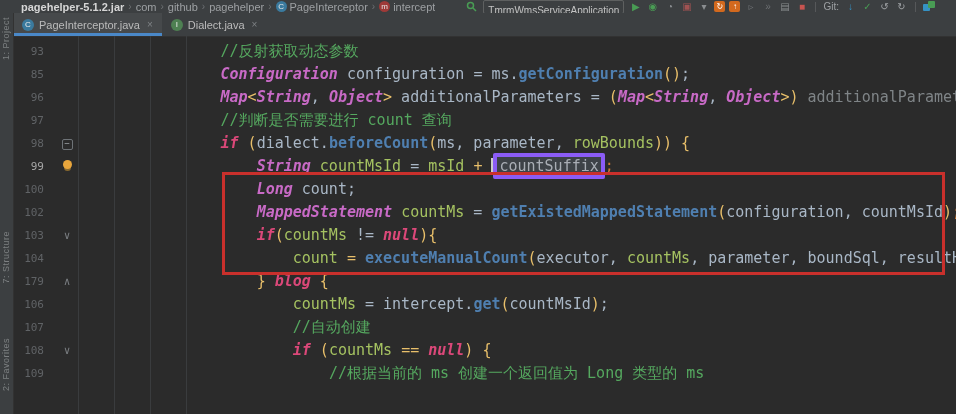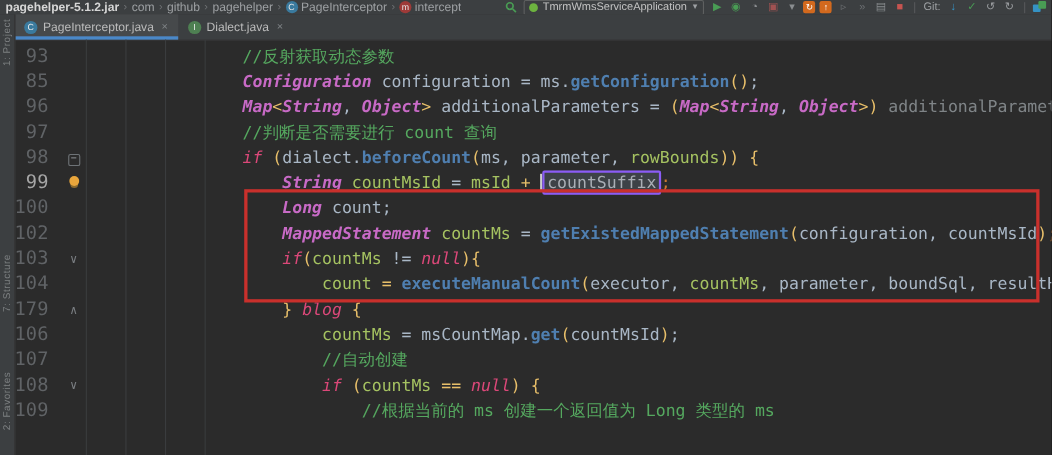--- a/index.html
+++ b/index.html
@@ -1,34 +1,34 @@
 <!DOCTYPE html>
 <html><head>
 <meta charset="utf-8">
 <style>
   html,body{margin:0;padding:0;background:#1e1e1e;}
   .app{position:relative;width:956px;height:414px;overflow:hidden;background:#2b2b2b;
        font-family:"Liberation Sans","DejaVu Sans",sans-serif;-webkit-font-smoothing:antialiased;}
   
   .toolbar{position:absolute;left:0;top:0;right:0;height:13px;background:#3c3f41;
            border-bottom:1px solid #2f3133;display:flex;justify-content:space-between;
-           align-items:center;padding:0 5px;overflow:hidden;white-space:nowrap;}
+           align-items:center;padding:0 21px;overflow:hidden;white-space:nowrap;}
   .crumbs{display:flex;align-items:center;gap:4px;font-size:11px;color:#9da0a3;overflow:hidden;}
   .crumbs .sep{color:#6e7174;font-size:10px;}
   .crumbs .jar{color:#d6d6d6;font-weight:bold;}
   .bc-ic{display:inline-flex;align-items:center;justify-content:center;width:11px;height:11px;
          border-radius:50%;font-size:8px;color:#e8e8e8;margin-right:3px;vertical-align:middle;}
   .bc-ic.cls{background:#3a7a9e;}
   .bc-ic.mth{background:#9e3a38;}
   .crumb-item{display:inline-flex;align-items:center;}
   .runbar{display:flex;align-items:center;gap:5px;font-size:10px;color:#bbb;}
   .tb-ic{display:inline-flex;align-items:center;justify-content:center;width:13px;height:12px;
          font-size:10px;line-height:12px;cursor:default;}
   .combo{display:flex;align-items:center;gap:4px;border:1px solid #5e6060;border-radius:2px;
-         padding:0 4px;height:12px;background:#3c3f41;color:#c3c3c3;font-size:10px;}
+         padding:0 4px;height:12px;background:#3c3f41;color:#c3c3c3;font-size:10px;flex-direction:column;}
   .leaf{width:8px;height:8px;border-radius:50%;background:#6db33f;display:inline-block;}
   .tb-sep{width:1px;height:10px;background:#56585a;margin:0 2px;}
   .sq{display:inline-flex;align-items:center;justify-content:center;width:11px;height:11px;
       border-radius:2px;font-size:8px;color:#fff;}
   .duo{display:inline-block;width:12px;height:11px;position:relative;}
   .duo i{position:absolute;width:7px;height:7px;border-radius:1px;}
   .duo i:first-child{left:0;top:3px;background:#3592c4;}
   .duo i:last-child{left:5px;top:0;background:#499c54;}
   
   .tabbar{position:absolute;left:13px;top:13px;right:0;height:23px;background:#3c3f41;
@@ -46,39 +46,39 @@
   .stripe{position:absolute;left:0;top:13px;bottom:0;width:13px;background:#3c3f41;
           border-right:1px solid #323232;}
   .stripe .vlabel{position:absolute;left:1px;writing-mode:vertical-rl;transform:rotate(180deg);
           font-size:9px;color:#7d8082;letter-spacing:.5px;white-space:nowrap;}
   
   .editor{position:absolute;left:13px;top:36px;right:0;bottom:0;padding-top:4px;
           font-family:"DejaVu Sans Mono","Liberation Mono",monospace;font-size:15px;}
   .guide{position:absolute;top:0;bottom:0;width:1px;background:#3a3c3e;}
   .line{height:23px;line-height:23px;white-space:pre;position:relative;}
   .gut{display:inline-block;width:45px;padding-right:14px;box-sizing:border-box;text-align:right;
-       font-size:17px;color:#606366;vertical-align:top;}
+       font-size:11px;color:#606366;vertical-align:top;}
   .line.cur .gut{color:#a6a6a6;}
   .fold{display:inline-block;width:18px;text-align:center;color:#7a7e82;font-size:11px;vertical-align:top;}
   .foldbox{display:inline-block;width:9px;height:9px;line-height:7px;border:1px solid #6e7377;
            border-radius:2px;font-size:9px;color:#9da1a5;text-align:center;vertical-align:1px;}
   .bulb{display:inline-block;width:9px;height:9px;border-radius:50%;background:#e9a63c;
         box-shadow:0 3px 0 -1px #8a6a2f;vertical-align:1px;}
   .code{white-space:pre;}
   
   .t-cm{color:#55a85f;}
   .t-ty{color:#c86ac6;font-weight:bold;font-style:italic;}
-  .t-kw{color:#db4879;font-weight:normal;font-style:italic;}
+  .t-kw{color:#db4879;font-weight:bold;font-style:italic;}
   .t-pl{color:#a9b7c6;}
   .t-me{color:#4f7fb0;font-weight:bold;}
   .t-pa{color:#e8bf6a;}
   .t-va{color:#a5c261;}
   .t-dm{color:#7f8487;}
   .t-or{color:#cc7832;}
-  .t-bx{color:#a9aeb5;background:#3d4247;border:2px solid #8b5cf6;border-radius:2px;padding:0 2px;}
+  .t-bx{color:#a9aeb5;background:#3d4247;border:4px solid #8b5cf6;border-radius:2px;padding:0 2px;}
   .caret{display:inline-block;width:2px;height:16px;background:#cccccc;vertical-align:-3px;}
   
   .redbox{position:absolute;left:222px;top:172px;width:717px;height:97px;
           border:3px solid #c9302c;pointer-events:none;z-index:6;}
   .watermark{position:absolute;right:6px;bottom:15px;font-size:11px;color:#54585c;z-index:7;}
 </style>
 </head>
 <body>
 
 <div class="app">
@@ -166,20 +166,20 @@
       <div class="line"><span class="gut">85</span><span class="fold"></span><span class="code">                <span class="t-ty">Configuration</span><span class="t-pl"> configuration </span><span class="t-pl">= </span><span class="t-pl">ms.</span><span class="t-me">getConfiguration</span><span class="t-pa">()</span><span class="t-pl">;</span></span></div>
       <div class="line"><span class="gut">96</span><span class="fold"></span><span class="code">                <span class="t-ty">Map</span><span class="t-pa">&lt;</span><span class="t-ty">String</span><span class="t-pl">, </span><span class="t-ty">Object</span><span class="t-pa">&gt;</span><span class="t-pl"> additionalParameters </span><span class="t-pl">= </span><span class="t-pa">(</span><span class="t-ty">Map</span><span class="t-pa">&lt;</span><span class="t-ty">String</span><span class="t-pl">, </span><span class="t-ty">Object</span><span class="t-pa">&gt;)</span><span class="t-pl"> </span><span class="t-dm">additionalParameter</span></span></div>
       <div class="line"><span class="gut">97</span><span class="fold"></span><span class="code">                <span class="t-cm">//判断是否需要进行 count 查询</span></span></div>
       <div class="line"><span class="gut">98</span><span class="fold"><span class="foldbox">−</span></span><span class="code">                <span class="t-kw">if</span><span class="t-pl"> </span><span class="t-pa">(</span><span class="t-pl">dialect.</span><span class="t-me">beforeCount</span><span class="t-pa">(</span><span class="t-pl">ms, parameter, </span><span class="t-va">rowBounds</span><span class="t-pa">))</span><span class="t-pl"> </span><span class="t-pa">{</span></span></div>
       <div class="line cur"><span class="gut">99</span><span class="fold"><span class="bulb"></span></span><span class="code">                    <span class="t-ty">String</span><span class="t-pl"> </span><span class="t-va">countMsId</span><span class="t-pl"> = </span><span class="t-va">msId</span><span class="t-pl"> </span><span class="t-pa">+</span><span class="t-pl"> </span><span class="caret"></span><span class="t-bx">countSuffix</span><span class="t-or">;</span></span></div>
       <div class="line"><span class="gut">100</span><span class="fold"></span><span class="code">                    <span class="t-ty">Long</span><span class="t-pl"> count;</span></span></div>
       <div class="line"><span class="gut">102</span><span class="fold"></span><span class="code">                    <span class="t-ty">MappedStatement</span><span class="t-pl"> </span><span class="t-va">countMs</span><span class="t-pl"> = </span><span class="t-me">getExistedMappedStatement</span><span class="t-pa">(</span><span class="t-pl">configuration, countMsId</span><span class="t-pa">)</span><span class="t-or">;</span></span></div>
       <div class="line"><span class="gut">103</span><span class="fold">∨</span><span class="code">                    <span class="t-kw">if</span><span class="t-pa">(</span><span class="t-va">countMs</span><span class="t-pl"> != </span><span class="t-kw">null</span><span class="t-pa">)</span><span class="t-pa">{</span></span></div>
       <div class="line"><span class="gut">104</span><span class="fold"></span><span class="code">                        <span class="t-va">count</span><span class="t-pl"> </span><span class="t-pa">=</span><span class="t-pl"> </span><span class="t-me">executeManualCount</span><span class="t-pa">(</span><span class="t-pl">executor, </span><span class="t-va">countMs</span><span class="t-pl">, parameter, boundSql, resultHan</span></span></div>
       <div class="line"><span class="gut">179</span><span class="fold">∧</span><span class="code">                    <span class="t-pa">}</span><span class="t-pl"> </span><span class="t-kw">blog</span><span class="t-pl"> </span><span class="t-pa">{</span></span></div>
-      <div class="line"><span class="gut">106</span><span class="fold"></span><span class="code">                        <span class="t-va">countMs</span><span class="t-pl"> = </span><span class="t-pl">msCountMap.</span><span class="t-me">get</span><span class="t-pa">(</span><span class="t-pl">countMsId</span><span class="t-pa">)</span><span class="t-pl">;</span></span></div>
+      <div class="line"><span class="gut">106</span><span class="fold"></span><span class="code">                        <span class="t-va">countMs</span><span class="t-pl"> = </span><span class="t-pl">intercept.</span><span class="t-me">get</span><span class="t-pa">(</span><span class="t-pl">countMsId</span><span class="t-pa">)</span><span class="t-pl">;</span></span></div>
       <div class="line"><span class="gut">107</span><span class="fold"></span><span class="code">                        <span class="t-cm">//自动创建</span></span></div>
       <div class="line"><span class="gut">108</span><span class="fold">∨</span><span class="code">                        <span class="t-kw">if</span><span class="t-pl"> </span><span class="t-pa">(</span><span class="t-va">countMs</span><span class="t-pl"> </span><span class="t-pa">==</span><span class="t-pl"> </span><span class="t-kw">null</span><span class="t-pa">)</span><span class="t-pl"> </span><span class="t-pa">{</span></span></div>
       <div class="line"><span class="gut">109</span><span class="fold"></span><span class="code">                            <span class="t-cm">//根据当前的 ms 创建一个返回值为 Long 类型的 ms</span></span></div>
     </div>
 
   <div class="redbox"></div>
 </div>
 
 </body></html>

